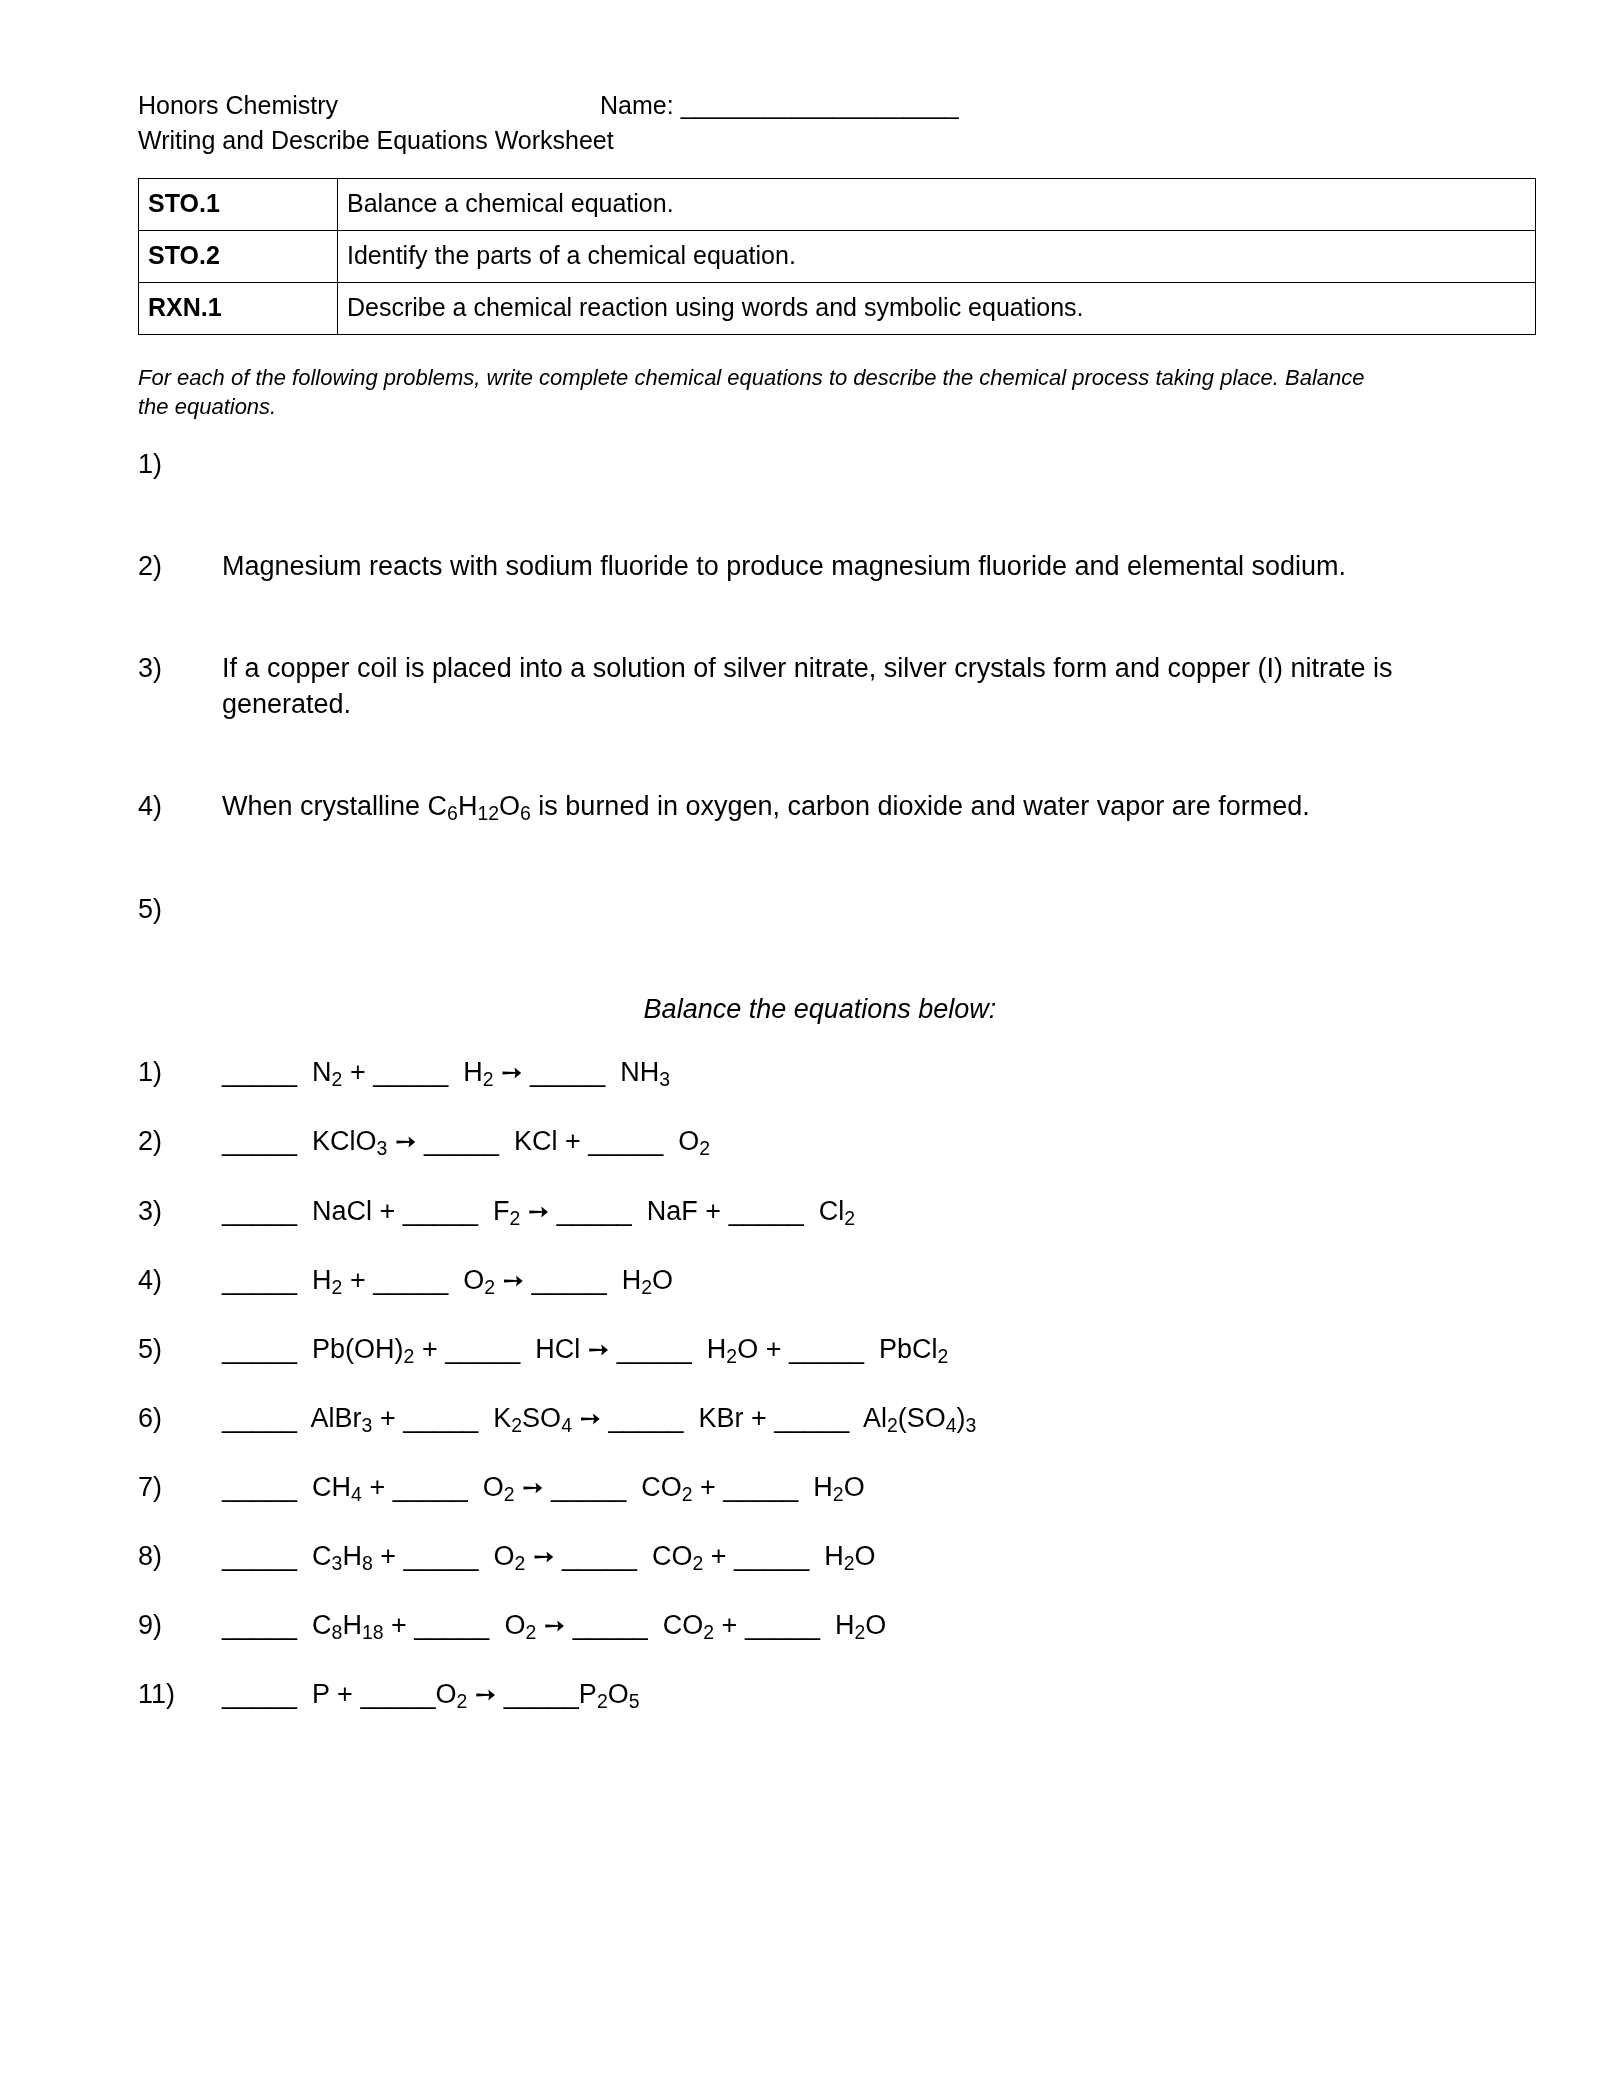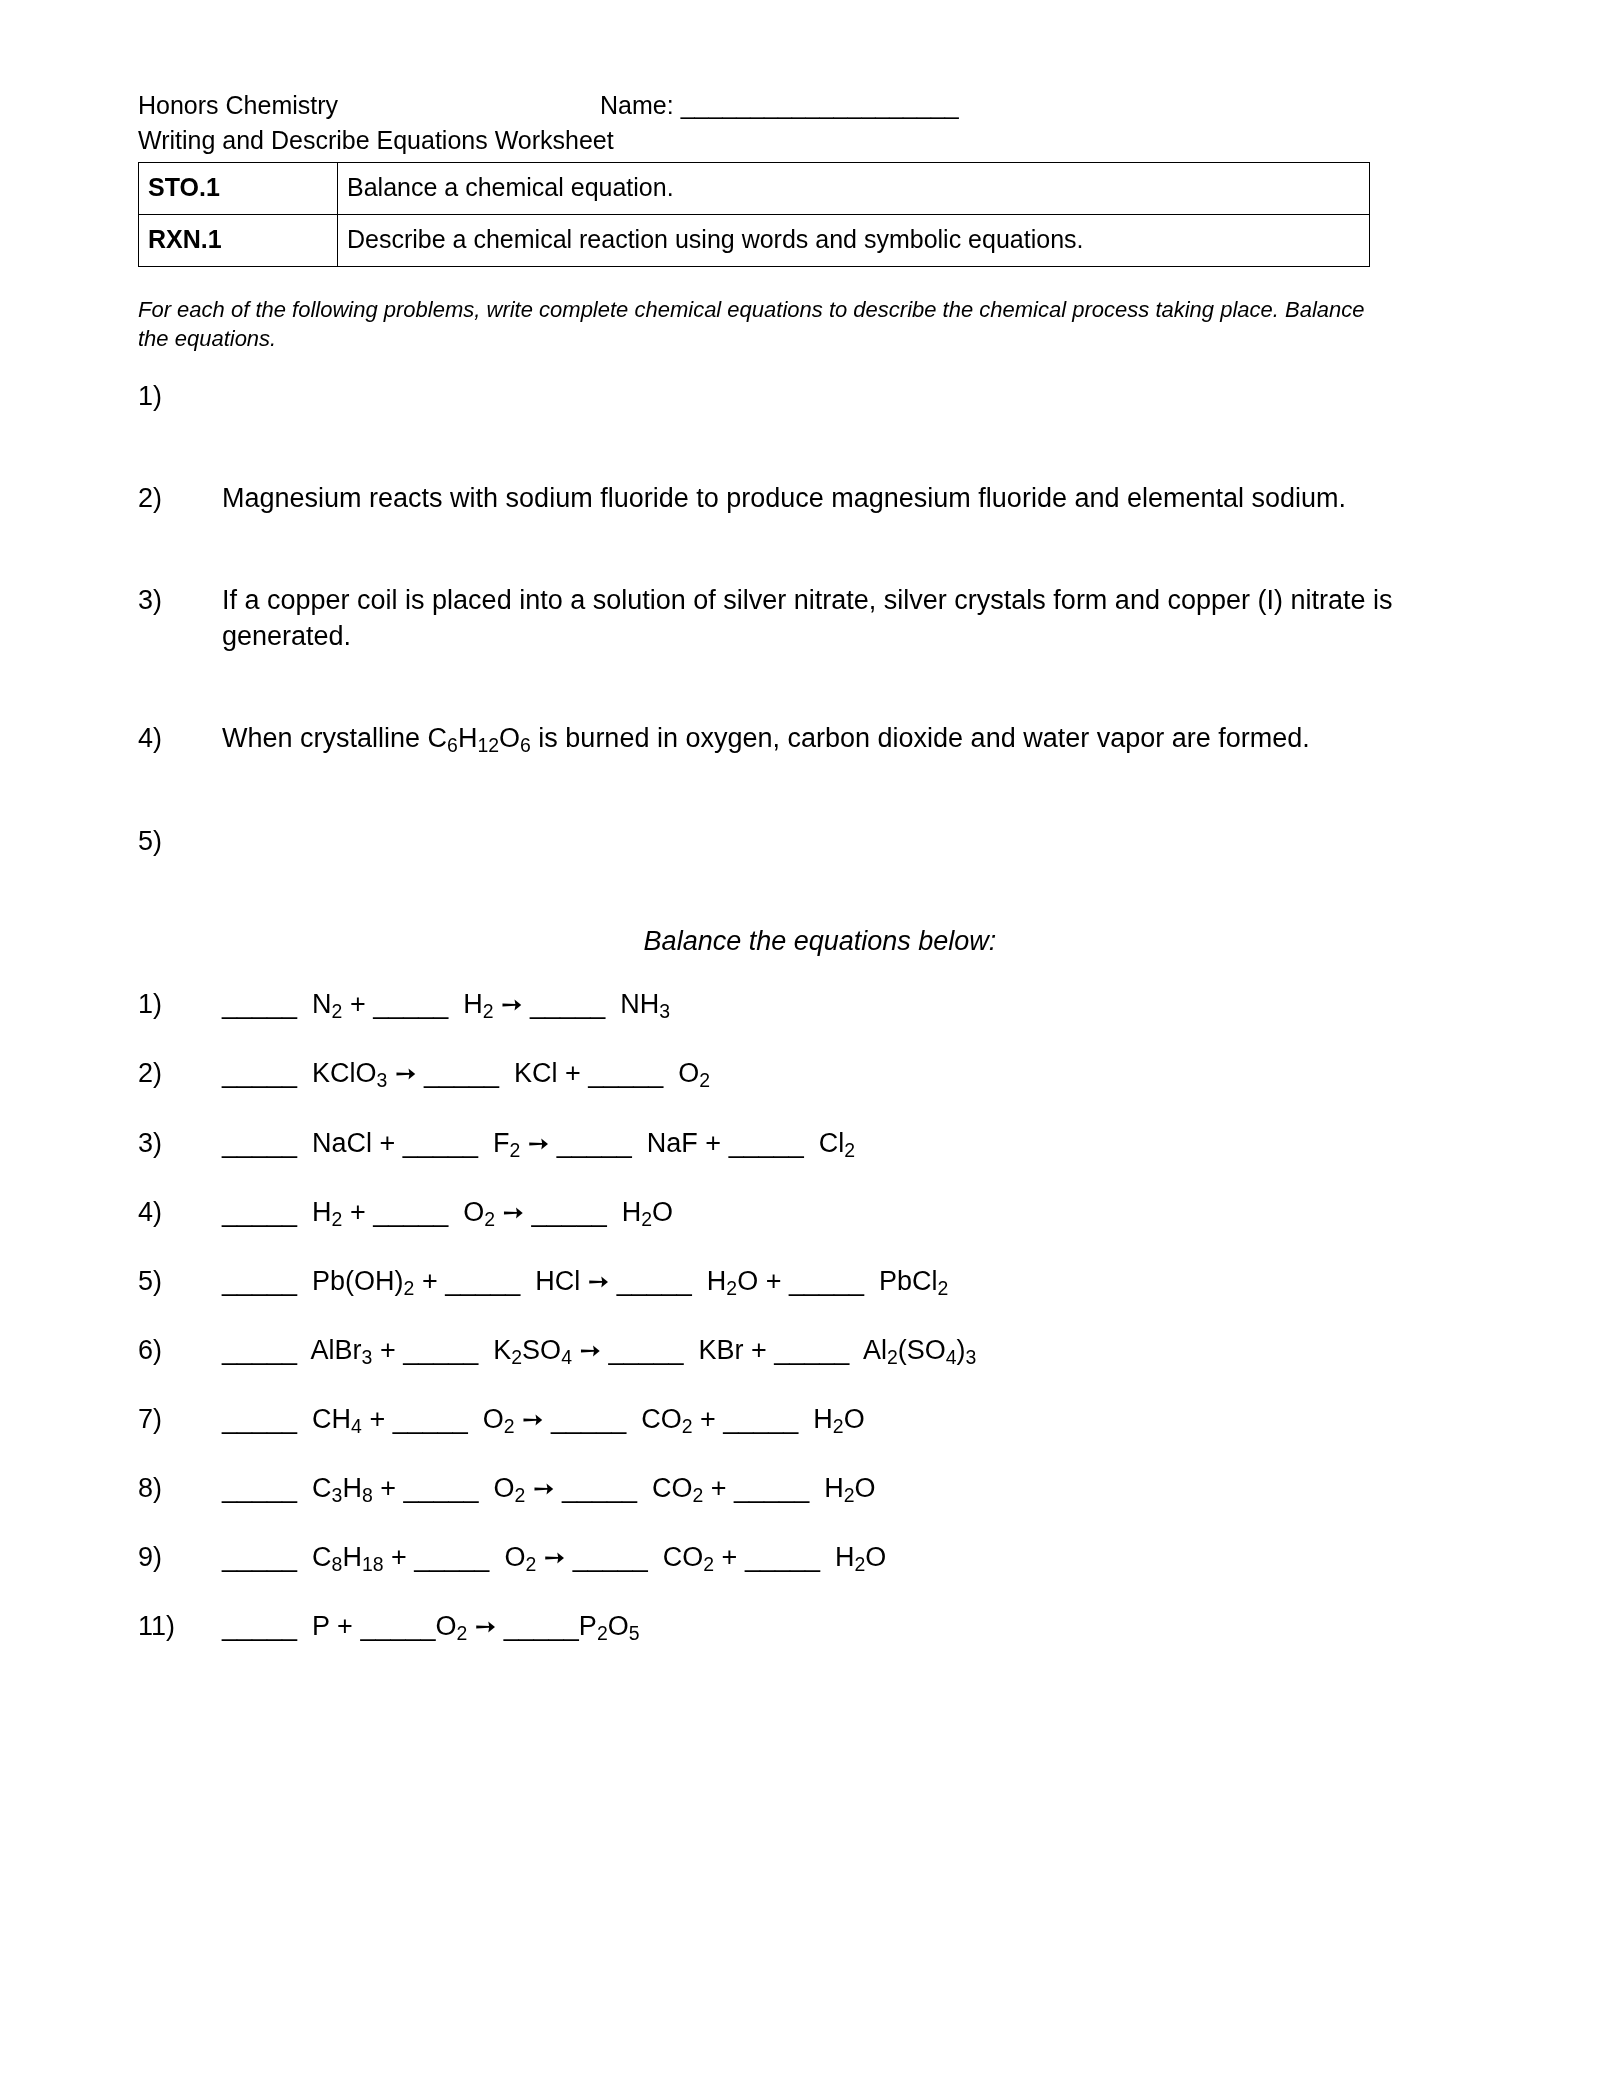--- a/index.html
+++ b/index.html
@@ -35,22 +35,22 @@
   }
   .subtitle {
     font-size: 25px;
     line-height: 1.38;
     margin-top: 0px;
   }
 
   
   table.standards {
     border-collapse: collapse;
-    width: 1232px;
-    margin-top: 5px;
+    width: 1398px;
+    margin-top: 21px;
     table-layout: fixed;
   }
   table.standards td {
     border: 1.5px solid #000;
     padding: 5px 9px 7px 9px;
     font-size: 25px;
     line-height: 1.25;
     font-family: "Liberation Sans", sans-serif;
     height: 39px;
     vertical-align: middle;
@@ -128,20 +128,24 @@
   </div>
   <div class="subtitle">Writing and Describe Equations Worksheet</div>
 
   <table class="standards">
     <tbody>
       <tr>
         <td class="code">STO.1</td>
         <td>Balance a chemical equation.</td>
       </tr>
       <tr>
+        <td class="code">STO.2</td>
+        <td>Identify the parts of a chemical equation.</td>
+      </tr>
+      <tr>
         <td class="code">RXN.1</td>
         <td>Describe a chemical reaction using words and symbolic equations.</td>
       </tr>
     </tbody>
   </table>
 
   <div class="instructions">For each of the following problems, write complete chemical equations to describe the chemical process taking place.  Balance the equations.</div>
 
   <div class="problems">
     <div class="problem">

